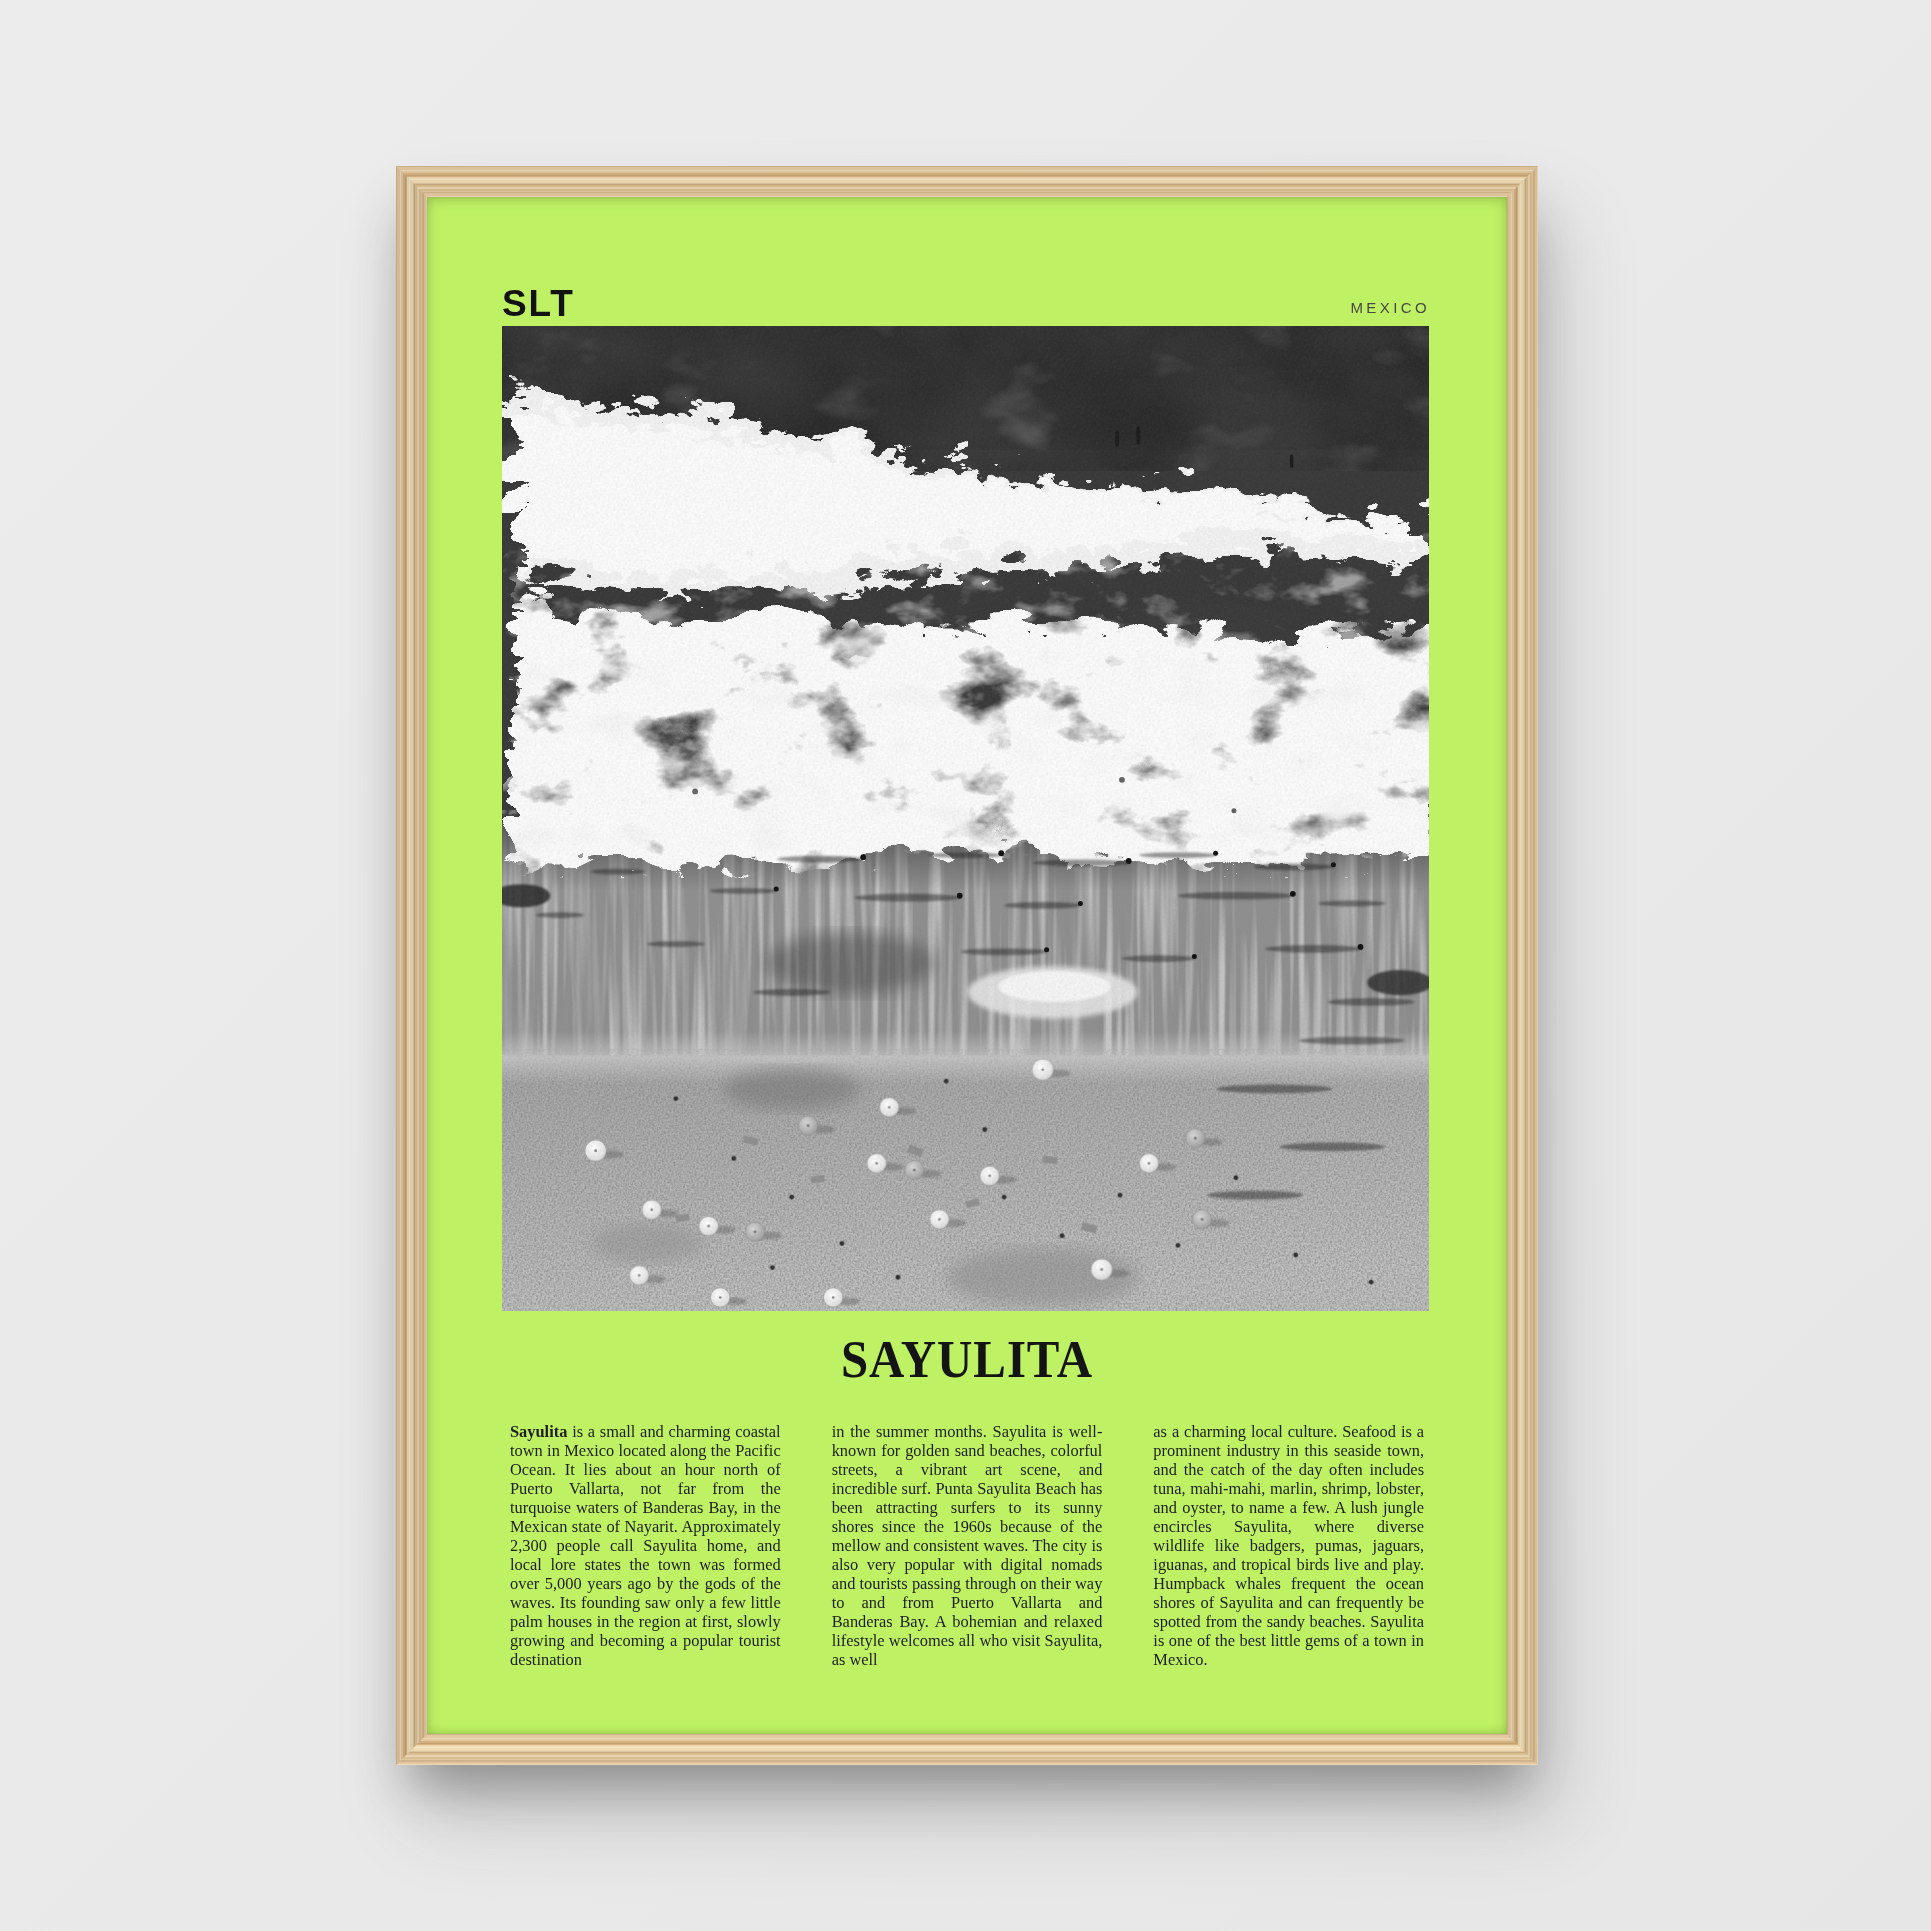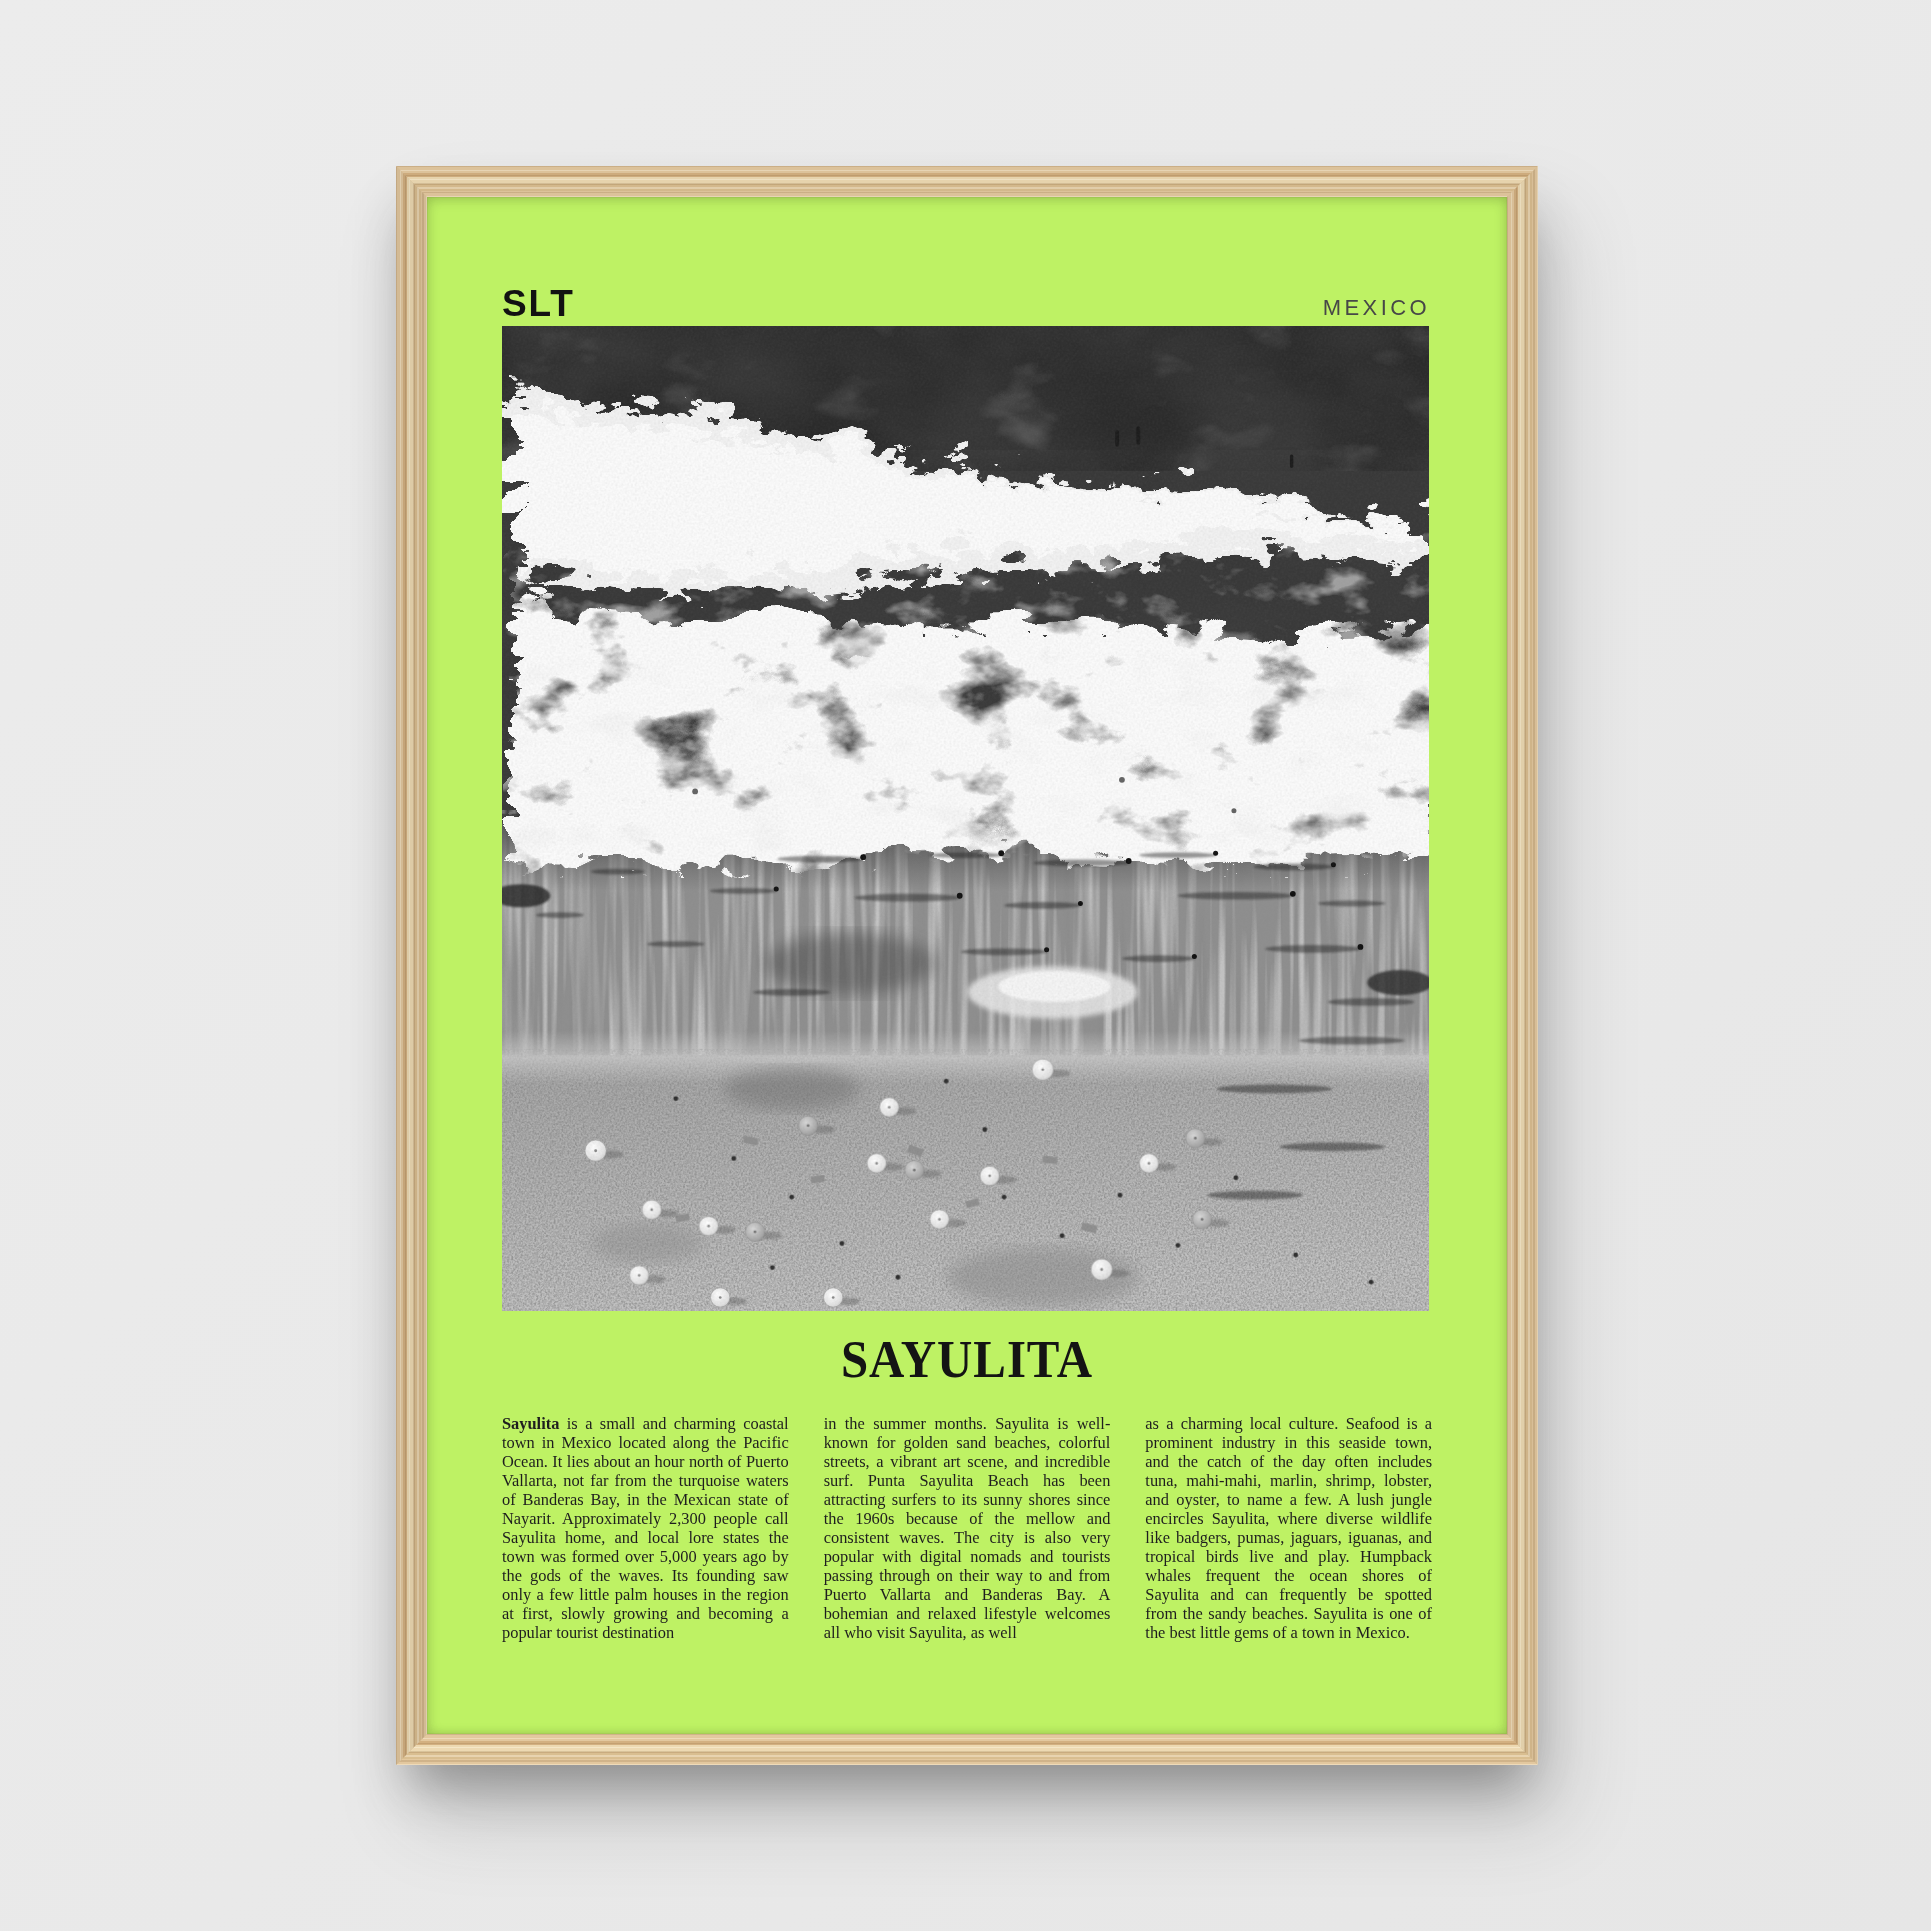--- a/index.html
+++ b/index.html
@@ -41,40 +41,40 @@
       inset 0 -3.9px 9.7px rgba(0,0,0,.05);
   }
   .brand{
     position:absolute;left:75px;top:88px;
     font-family:"Liberation Sans", sans-serif;font-weight:700;
     font-size:37px;line-height:37px;letter-spacing:1.9px;color:#121212;
   }
   .country{
     position:absolute;right:77px;top:99px;
     font-family:"Liberation Sans", sans-serif;font-weight:400;
-    font-size:22px;line-height:23px;letter-spacing:3.4px;color:#474747;
+    font-size:15px;line-height:23px;letter-spacing:3.4px;color:#474747;
   }
   .photo{
     position:absolute;left:75px;top:129px;width:927px;height:985px;
     background:#2b2b2b;overflow:hidden;
   }
   .photo svg{display:block;width:100%;height:100%;}
   .title{
     position:absolute;left:0;right:0;top:1135px;margin:0;
     text-align:center;color:#141414;
     font-family:"Liberation Serif", serif;font-weight:700;
     font-size:52px;line-height:56px;letter-spacing:1px;
     transform:scaleX(.94);
   }
   .columns{
     position:absolute;left:75px;right:75px;top:1217px;
     display:flex;gap:35px;
   }
   .col{
-    flex:1 1 0;margin:0;
+    flex:1 1 0;margin:8px;
     font-family:"Liberation Serif", serif;
     font-size:16.4px;line-height:19px;color:#1e1e1e;
     text-align:justify;text-justify:inter-word;
   }
   .col .lead{font-weight:700;}
 </style>
 </head>
 <body>
 
 <div class="wall">

